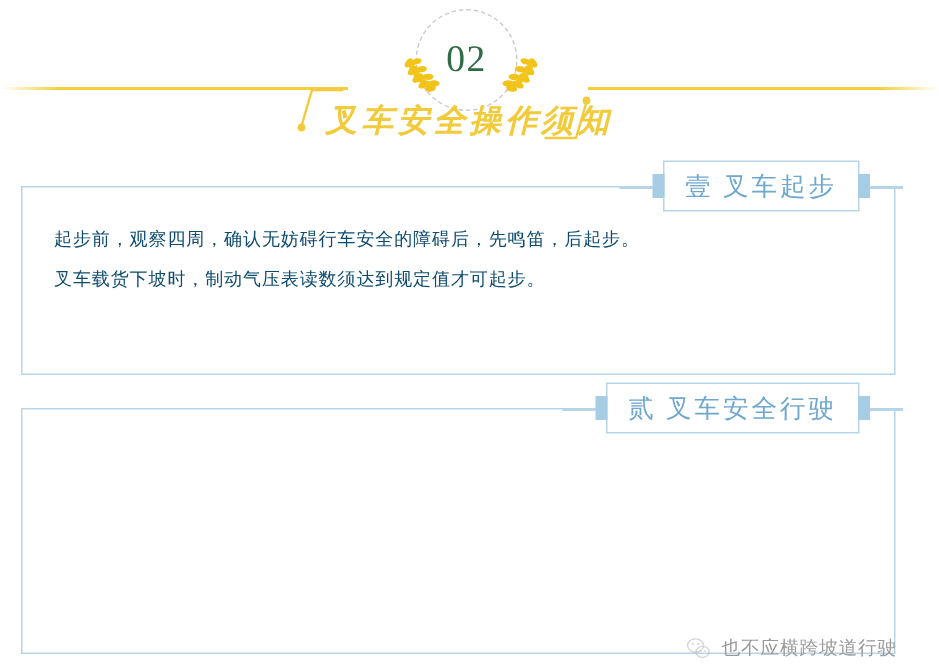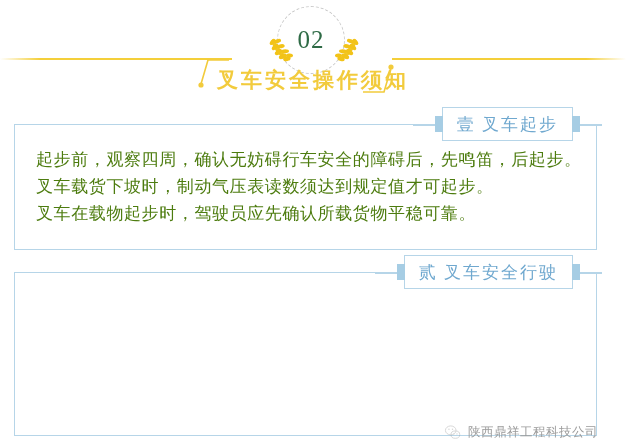--- a/index.html
+++ b/index.html
@@ -70,20 +70,21 @@
 
   
   #main-title-wrap {
     position: absolute;
     left: 0; top: 62px;
     width: 626px;
     height: 36px;
     display: flex;
     align-items: center;
     justify-content: center;
+    font-style: italic;
   }
   #main-title {
     font-size: 21px;
     color: #f2cb3c;
     letter-spacing: 3px;
     font-weight: bold;
     white-space: nowrap;
     font-family: "Liberation Serif", "DejaVu Serif", serif;
     padding: 0 26px;
   }
@@ -162,22 +163,22 @@
 
   
   .section-body {
     position: absolute;
     left: 22px;
     right: 18px;
     top: 22px;
     z-index: 2;
   }
   .body-line {
-    font-size: 17px;
-    color: #4d7c0f;
+    font-size: 12px;
+    color: #0c4a6e;
     letter-spacing: 0.6px;
     white-space: nowrap;
     font-family: "Liberation Sans", "DejaVu Sans", sans-serif;
   }
   #section-1 .body-line { line-height: 27px; }
   #section-2 .body-line { line-height: 36px; }
 
   
   #footer {
     position: absolute;
@@ -262,21 +263,20 @@
     <span class="ear-line ear-line-left"></span>
     <span class="ear ear-left"></span>
     <span class="section-header-text">壹  叉车起步</span>
     <span class="ear ear-right"></span>
     <span class="ear-line ear-line-right"></span>
   </div>
 
   <div class="section-body">
     <div class="body-line">起步前，观察四周，确认无妨碍行车安全的障碍后，先鸣笛，后起步。</div>
     <div class="body-line">叉车载货下坡时，制动气压表读数须达到规定值才可起步。</div>
-    <div class="body-line">叉车在载物起步时，驾驶员应先确认所载货物平稳可靠。</div>
   </div>
 </div>
 
 <div class="section" id="section-2">
   <div class="section-box"></div>
 
   <div class="section-header">
     <span class="ear-line ear-line-left"></span>
     <span class="ear ear-left"></span>
     <span class="section-header-text">贰  叉车安全行驶</span>
@@ -288,14 +288,14 @@
 
 <div id="footer">
   <svg id="wechat-icon" viewBox="0 0 24 24">
     <ellipse cx="9.5" cy="9" rx="7.5" ry="6.3" fill="none" stroke="#9a9a9a" stroke-width="1.3"></ellipse>
     <ellipse cx="16" cy="15" rx="6.2" ry="5.2" fill="none" stroke="#9a9a9a" stroke-width="1.3"></ellipse>
     <circle cx="7" cy="7.5" r="1" fill="#9a9a9a"></circle>
     <circle cx="12" cy="7.5" r="1" fill="#9a9a9a"></circle>
     <circle cx="14" cy="14" r=".9" fill="#9a9a9a"></circle>
     <circle cx="18.3" cy="14" r=".9" fill="#9a9a9a"></circle>
   </svg>
-  <span id="footer-text">陕西鼎祥工程科技公司</span>
+  <span id="footer-text">也不应横跨坡道行驶</span>
 </div>
 
 </body></html>

